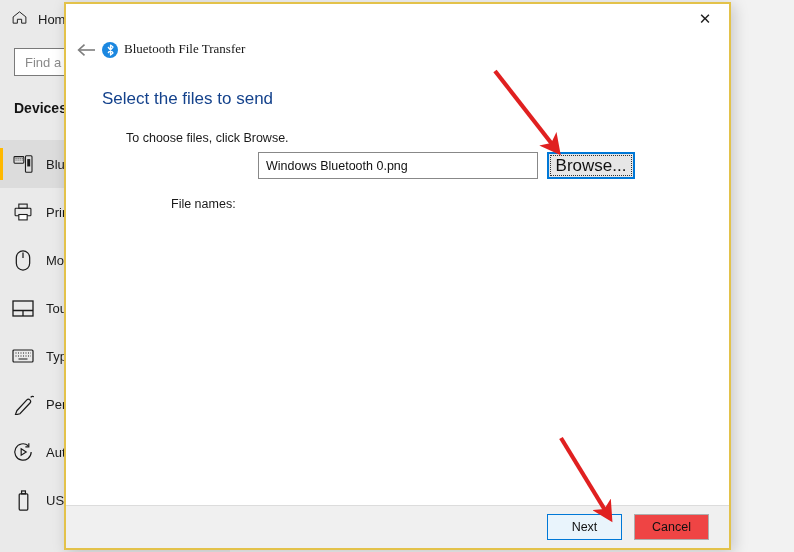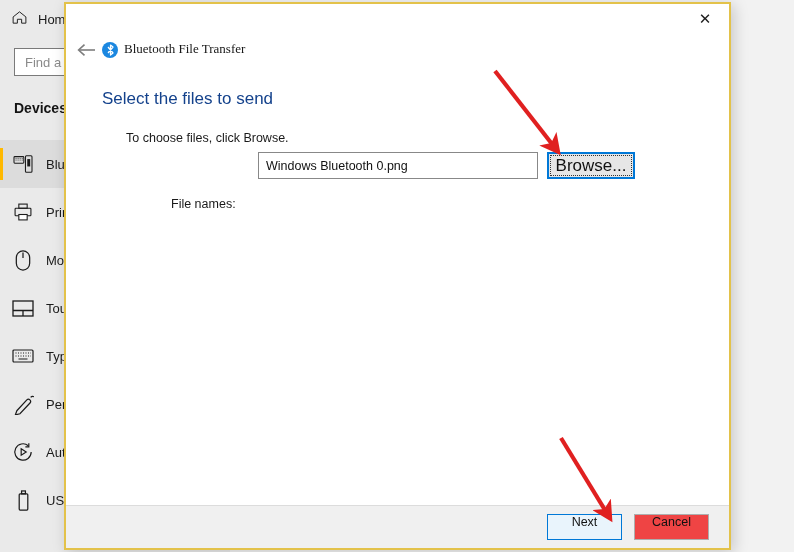--- a/index.html
+++ b/index.html
@@ -115,21 +115,21 @@
     border:1px dotted #333;
   }
   #browse-btn span.lbl{position:relative;z-index:2;}
 
   #dialog-footer{
     position:absolute;left:0;right:0;bottom:0;height:42px;
     background:#f0f0f0;border-top:1px solid #dcdcdc;
   }
   .footer-btn{
     position:absolute;top:8px;height:26px;width:75px;
-    display:flex;justify-content:center;
+    display:flex;align-items:center;justify-content:center;
     font-size:12.5px;color:#111;box-sizing:border-box;
   }
   #next-btn{right:107px;background:#e9f4fc;border:1px solid #0078d7;}
   #cancel-btn{right:20px;background:#ef4444;border:1px solid #adadad;}
 
   
   #arrows{position:absolute;left:0;top:0;width:794px;height:552px;pointer-events:none;}
 </style>
 </head>
 <body>

